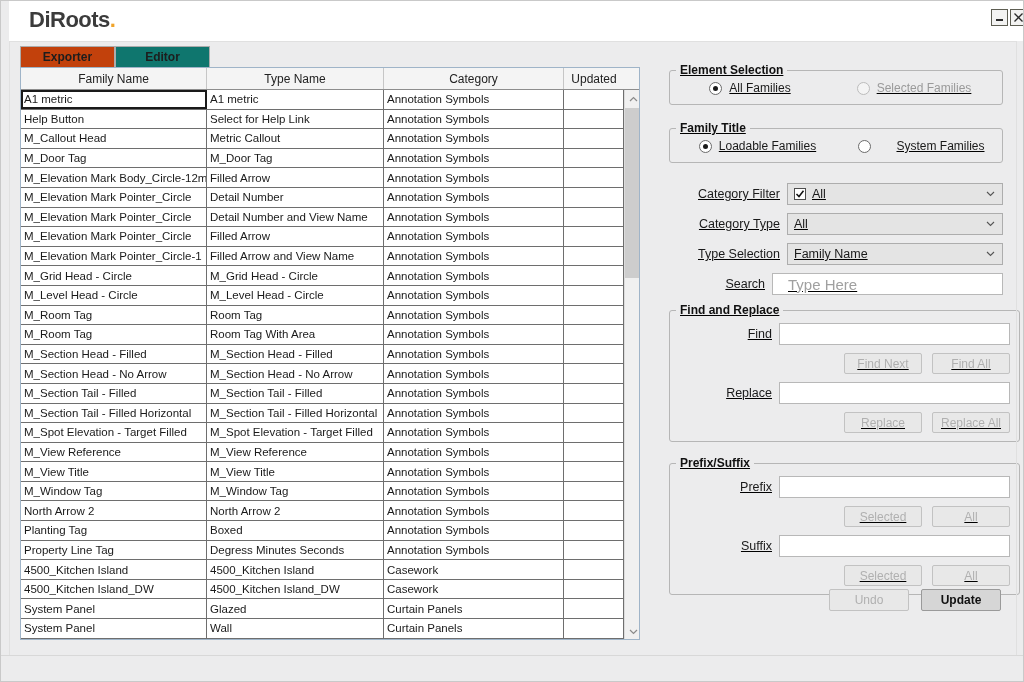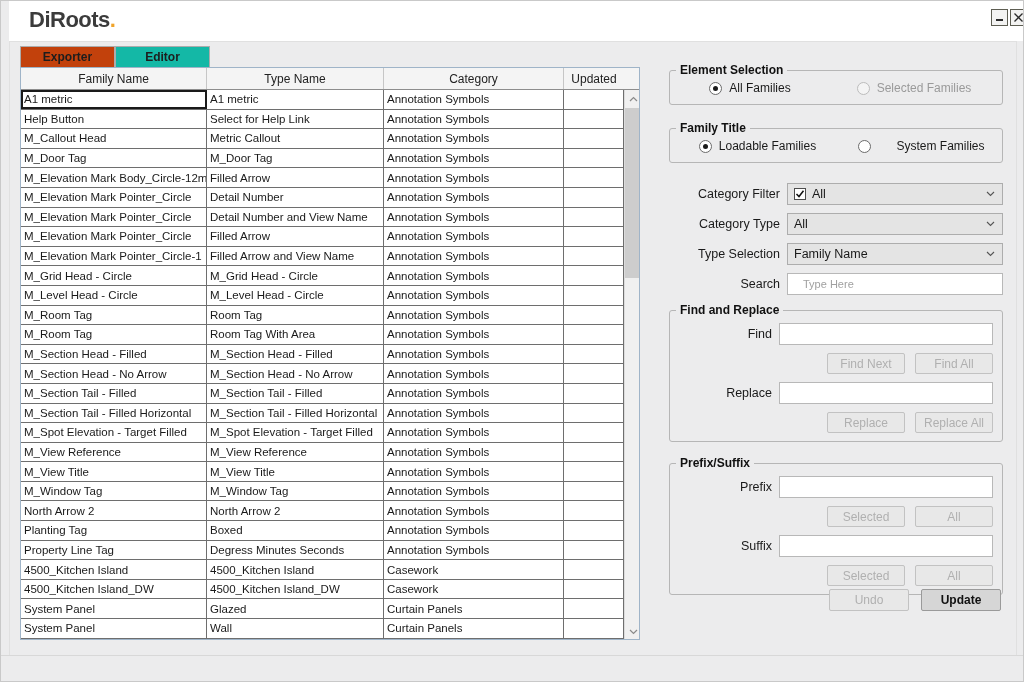--- a/index.html
+++ b/index.html
@@ -57,21 +57,21 @@
     min-width: 95px;
     padding: 0 14px;
     display: flex; align-items: center; justify-content: center;
     font-size: 12px; font-weight: bold;
     color: #1d1d1d;
     border: 1px solid #acacac;
     border-bottom: none;
     cursor: pointer;
   }
   .tab.inactive { background: #c2410c; }
-  .tab.active { background: #14b8a6; border-color: #acacac; position: relative; }
+  .tab.active { background: #0f766e; border-color: #acacac; position: relative; }
 
   
   .grid-wrap {
     position: absolute; left: 19px; top: 66px;
     width: 620px; height: 573px;
     background: #ffffff;
     border: 1px solid #9fb4c8;
     overflow: hidden;
   }
   .grid-header {
@@ -148,21 +148,21 @@
   .vscroll .thumb {
     position: absolute; left: 0; top: 18px;
     width: 17px; height: 170px;
     background: #cdcdcd;
     cursor: pointer;
   }
 
   
   .right-panel {
     position: absolute; left: 668px; top: 62px;
-    width: 334px; height: 580px;
+    width: 334px; height: 580px; text-decoration: underline;
   }
   fieldset.group {
     border: 1px solid #b6b6b6;
     border-radius: 3px;
     margin: 0; padding: 0;
     background: transparent;
   }
   fieldset.group > legend {
     font-size: 12px; font-weight: bold; color: #111;
     padding: 0 4px; margin-left: 6px;
@@ -223,21 +223,21 @@
     display: inline-flex; align-items: center; justify-content: center;
     flex: 0 0 auto;
   }
   .combo .cb svg { display:block; }
   .textinput {
     flex: 1;
     height: 22px;
     background: #ffffff;
     border: 1px solid #b8b8b8;
     padding: 0 15px;
-    font-size: 11px;
+    font-size: 15px;
     color: #1a1a1a;
     font-family: "Liberation Sans", sans-serif;
     outline: none;
   }
   .textinput::placeholder { color: #a0a0a0; }
 
   .btn-row {
     display: flex; justify-content: flex-end; gap: 10px;
     margin-bottom: 8px;
   }

